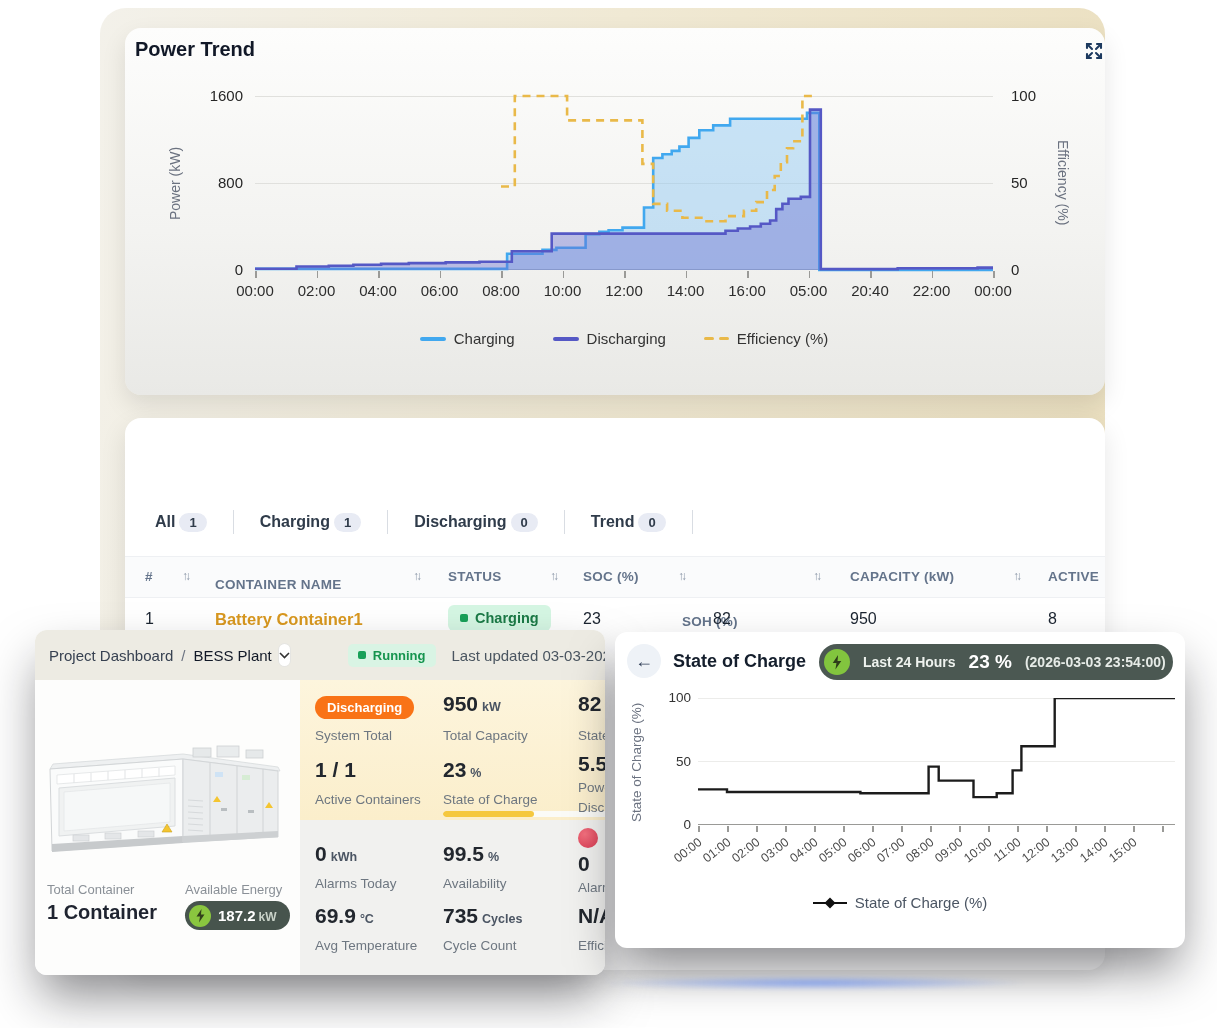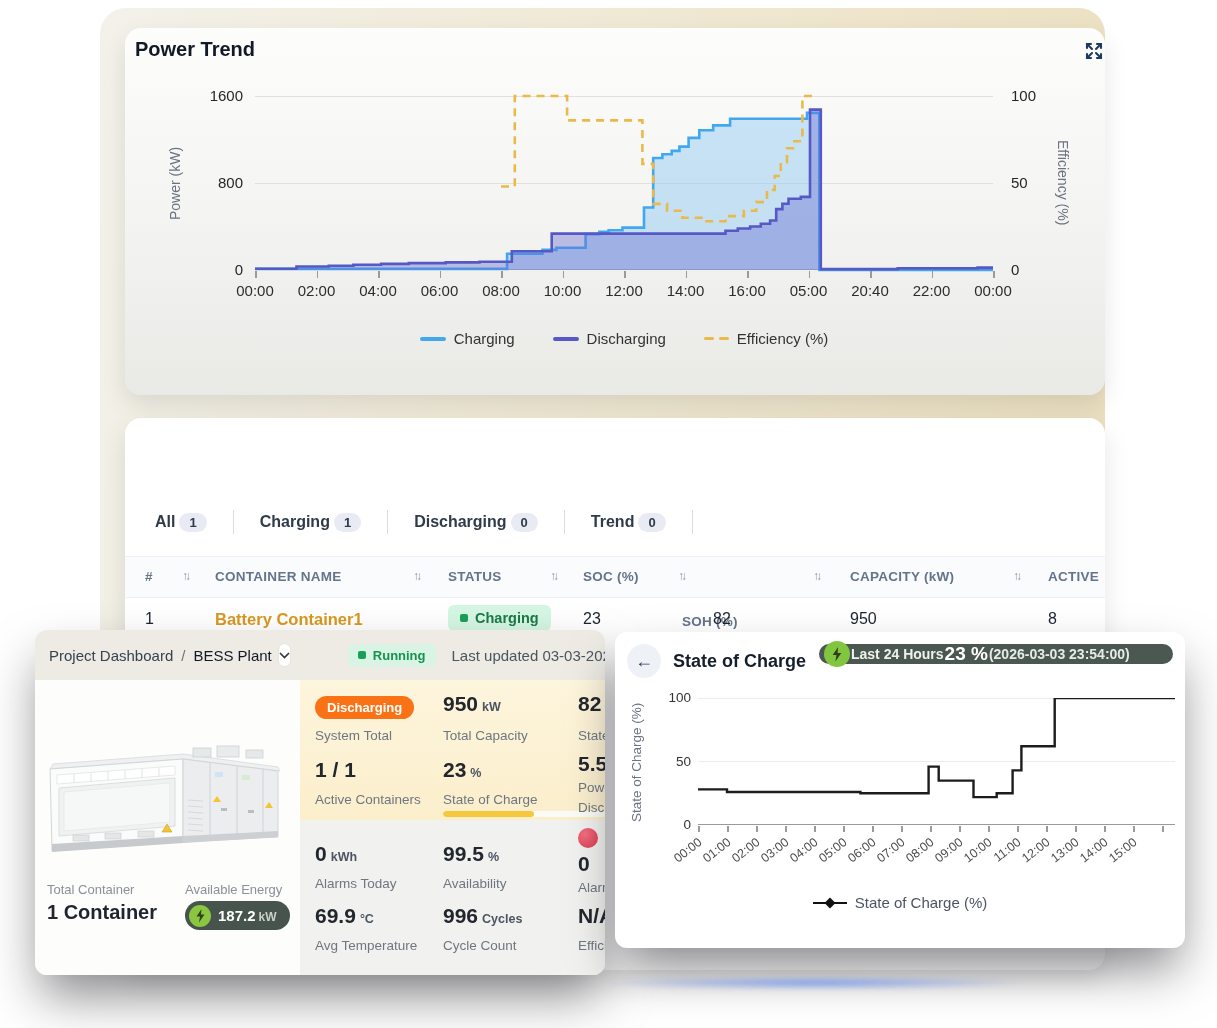--- a/index.html
+++ b/index.html
@@ -98,22 +98,22 @@
   .energy-unit { color:#c9d2c8; font-size:12px; font-weight:600; margin-left:3px; }
 
   
   #soc-card {
     left:615px; top:632px; width:570px; height:316px; border-radius:12px; background:#fff;
     box-shadow:0 26px 50px -6px rgba(18,18,24,.50); overflow:hidden;
   }
   #soc-back { left:12px; top:12px; width:34px; height:34px; border-radius:50%; background:#eef2f7;
               display:flex; align-items:center; justify-content:center; font-size:18px; color:#33415a; cursor:pointer; }
   #soc-title { left:58px; top:19px; font-size:18px; font-weight:700; color:#141e2c; }
-  #soc-pill { left:204px; top:12px; right:12px; height:20px; background:#4b5852; border-radius:18px;
-              display:flex; align-items:center; gap:1px; padding:0 12px 0 5px; }
+  #soc-pill { left:204px; top:12px; right:12px; height:36px; background:#4b5852; border-radius:18px;
+              display:flex; align-items:center; gap:13px; padding:0 12px 0 5px; }
   .soc-pill-ic { width:26px; height:26px; border-radius:50%; background:#82c53e; display:flex; align-items:center; justify-content:center; flex:none; }
   .soc-pill-range { color:#eef2ee; font-size:14px; font-weight:600; white-space:nowrap; }
   .soc-pill-val { color:#ffffff; font-size:19px; font-weight:800; white-space:nowrap; }
   .soc-pill-ts { color:#e6ebe7; font-size:14px; font-weight:600; white-space:nowrap; }
   #soc-plot { left:83px; top:66px; width:477px; height:127px; }
   .soc-xlabel { position:absolute; font-size:12.5px; color:#4a4a4a; width:50px; text-align:right;
                 transform:rotate(-38deg); transform-origin:100% 0; white-space:nowrap; }
   #soc-legend { left:0; top:262px; width:100%; display:flex; justify-content:center; align-items:center; gap:8px;
                 font-size:15px; color:#4b5563; }
 
@@ -227,21 +227,21 @@
         </div>
         <div class="tab-sep"></div>
         <div class="tab">
           <span>Trend</span>
           <span class="tab-count">0</span>
         </div>
         <div class="tab-sep"></div>
       </div>
     <div id="thead" class="abs">
         <div class="th" style="left: 20px;">#</div>
-        <div class="th" style="left: 90px;">CONTAINER NAME</div>
+        <div class="th" style="left: 90px; margin-top: 8px;">CONTAINER NAME</div>
         <div class="th" style="left: 323px;">STATUS</div>
         <div class="th" style="left: 458px;">SOC  (%)</div>
         <div class="th" style="left: 557px; margin-top: 45px;">SOH  (%)</div>
         <div class="th" style="left: 725px;">CAPACITY  (kW)</div>
         <div class="th" style="left: 923px;">ACTIVE</div>
         <div class="sort-ic" style="left: 57px;">↑↓</div>
         <div class="sort-ic" style="left: 288px;">↑↓</div>
         <div class="sort-ic" style="left: 425px;">↑↓</div>
         <div class="sort-ic" style="left: 553px;">↑↓</div>
         <div class="sort-ic" style="left: 688px;">↑↓</div>
@@ -396,21 +396,21 @@
         <span class="stat-val">0</span>
       </div>
       <div class="stat-label" style="left:278px;top:200px">Alarms</div>
 
       <div class="stat" style="left:15px;top:224px">
         <span class="stat-val">69.9</span><span class="stat-unit">°C</span>
       </div>
       <div class="stat-label" style="left:15px;top:258px">Avg Temperature</div>
 
       <div class="stat" style="left:143px;top:224px">
-        <span class="stat-val">996</span><span class="stat-unit">Cycles</span>
+        <span class="stat-val">735</span><span class="stat-unit">Cycles</span>
       </div>
       <div class="stat-label" style="left:143px;top:258px">Cycle Count</div>
 
       <div class="stat" style="left:278px;top:224px">
         <span class="stat-val">N/A</span>
       </div>
       <div class="stat-label" style="left:278px;top:258px">Efficiency</div>
     </div>
   </section>
 

